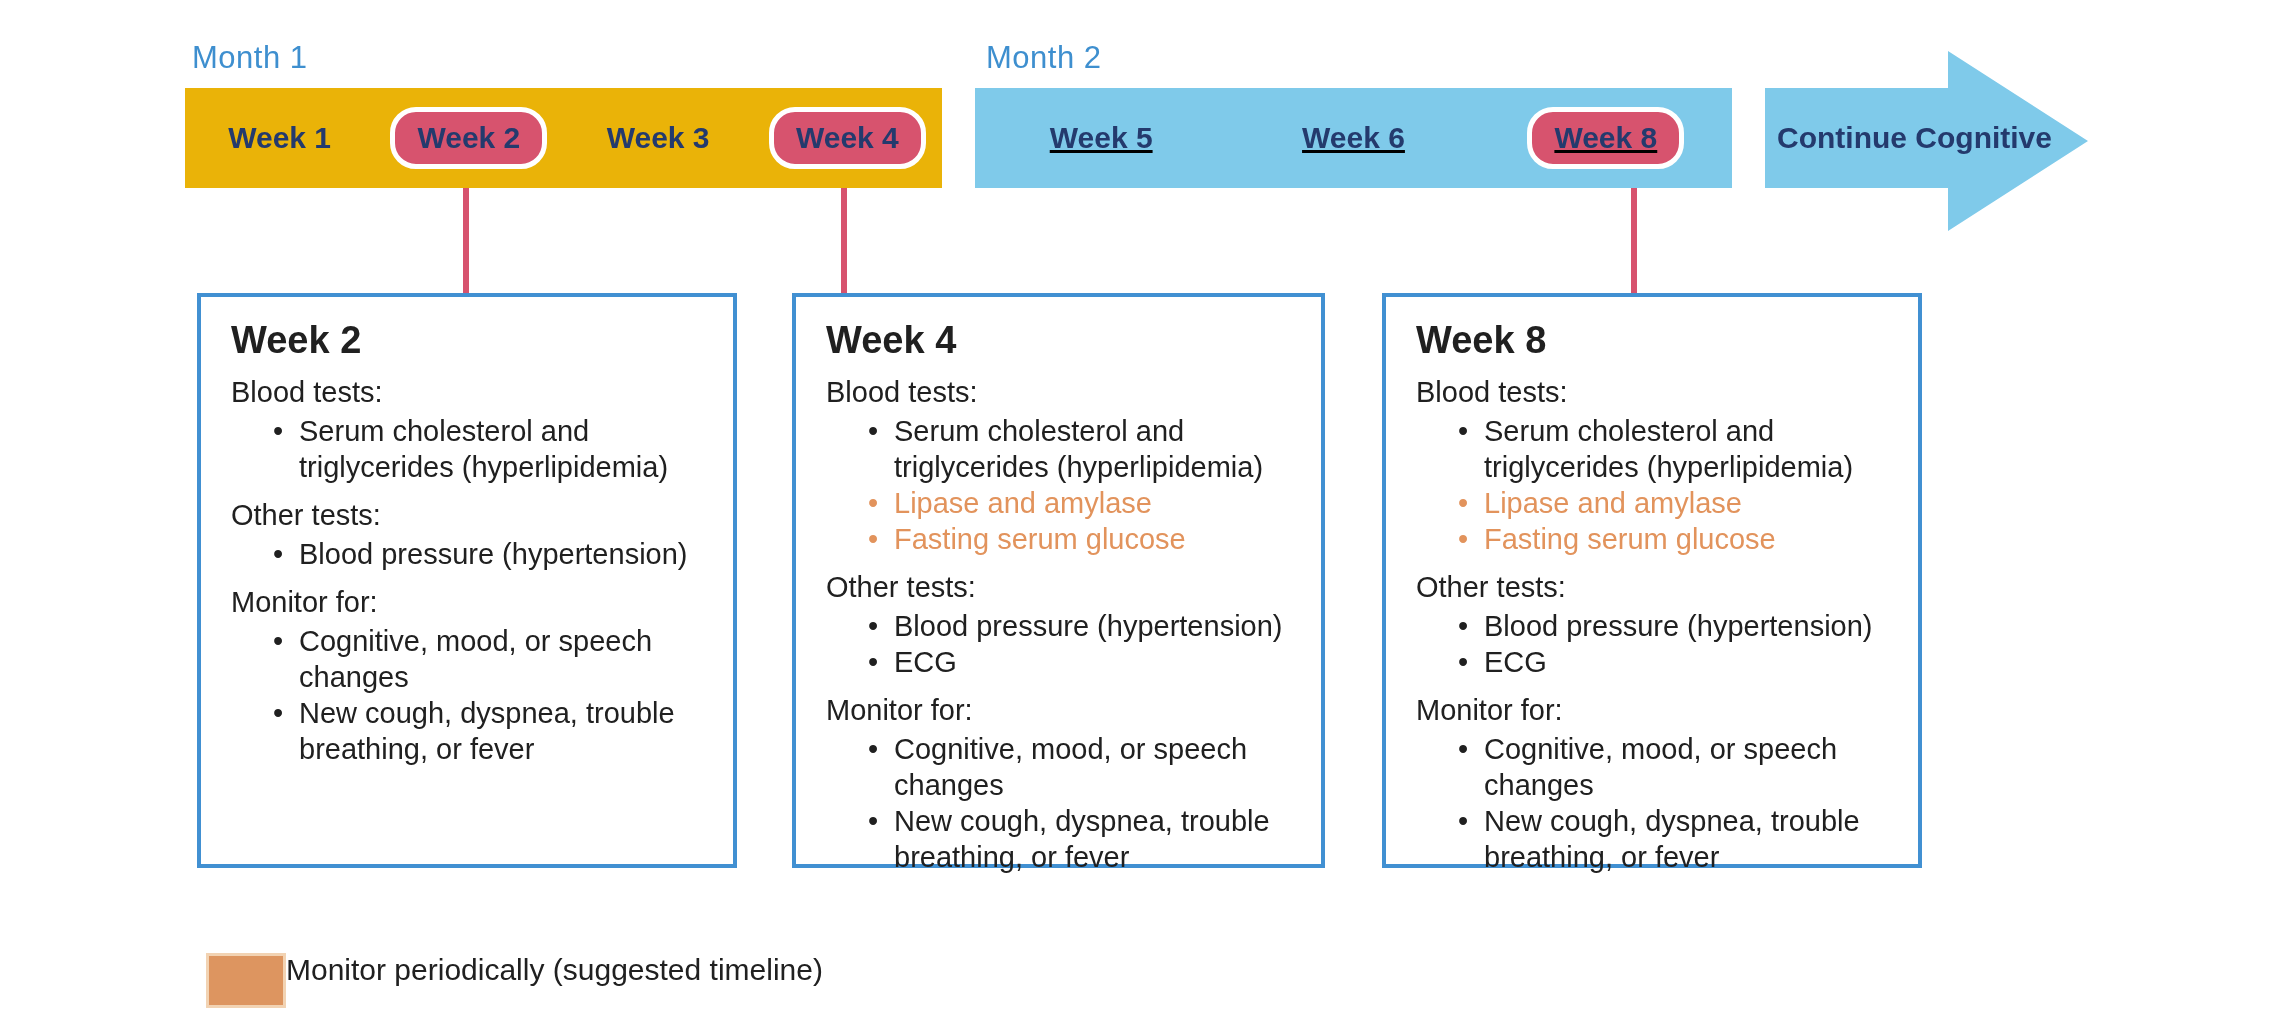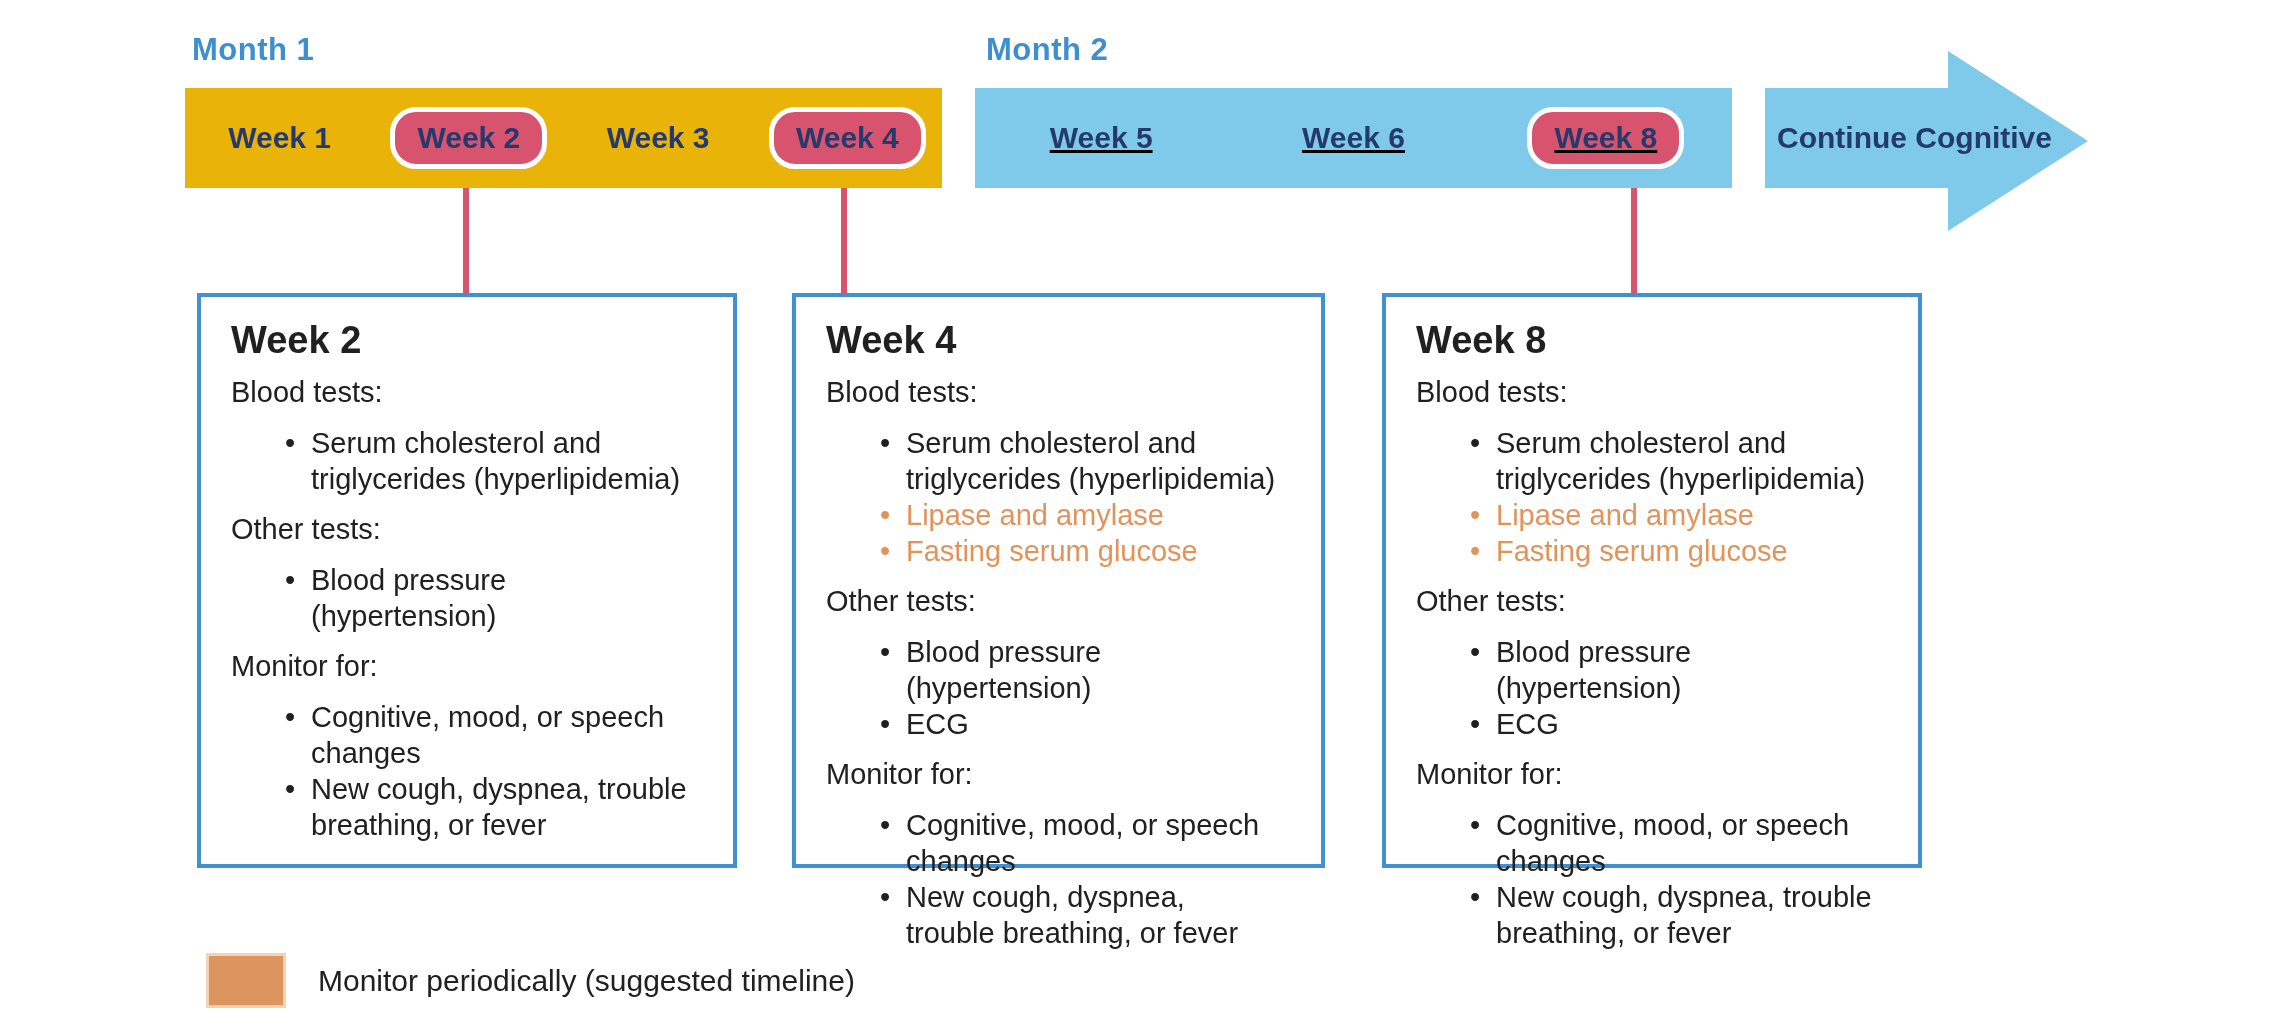--- a/index.html
+++ b/index.html
@@ -6,23 +6,23 @@
   body { font-family: "Liberation Sans", sans-serif; }
   .canvas {
     position: relative;
     width: 2274px;
     height: 1035px;
     background: #ffffff;
     overflow: hidden;
   }
   .month-label {
     position: absolute;
-    top: 32px;
+    top: 40px;
     font-size: 31px;
-    font-weight: 700;
+    font-weight: 400;
     color: #3e8fcf;
     letter-spacing: 0.5px;
   }
   #month-0 { left: 192px; }
   #month-1 { left: 986px; }
 
   .bar {
     position: absolute;
     top: 88px;
     height: 100px;
@@ -108,43 +108,41 @@
     color: #202020;
     margin: 0 0 10px 0;
   }
   .section-heading {
     font-size: 29px;
     color: #202020;
     margin: 14px 0 4px 0;
   }
   ul.items {
     list-style: none;
-    margin: 16px;
+    margin: 4px;
     padding: 0 0 0 64px;
   }
   li.item {
     position: relative;
     font-size: 29px;
     line-height: 36px;
     color: #202020;
   }
   li.item::before {
     content: "\2022";
     position: absolute;
     left: -26px;
   }
   li.item.orange { color: #e2935c; }
 
   .legend {
     position: absolute;
     left: 206px;
     top: 953px;
     display: flex;
-    align-items: center;
-    gap: 32px;
   }
   .legend-swatch {
     width: 80px;
     height: 55px;
     box-sizing: border-box;
     background: #dd9560;
     border: 3px solid #f2d3b3;
   }
   .legend-label {
     font-size: 30px;

